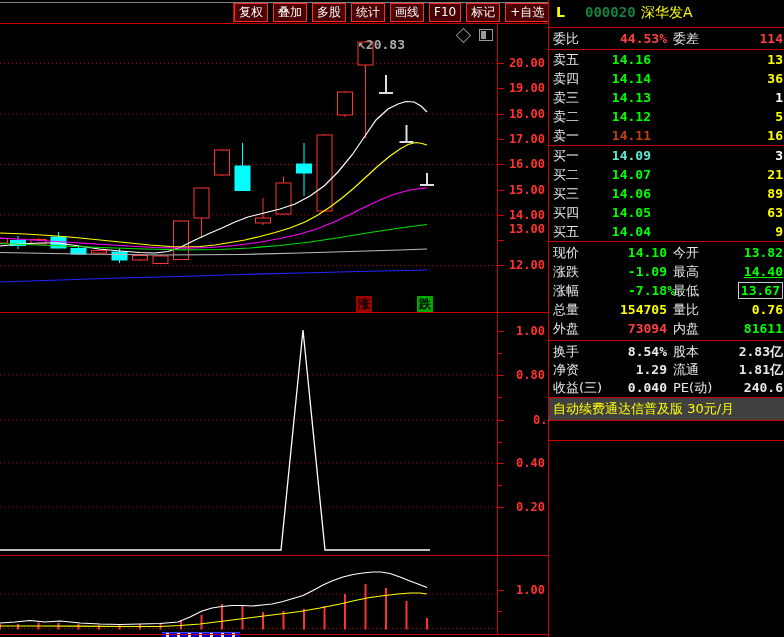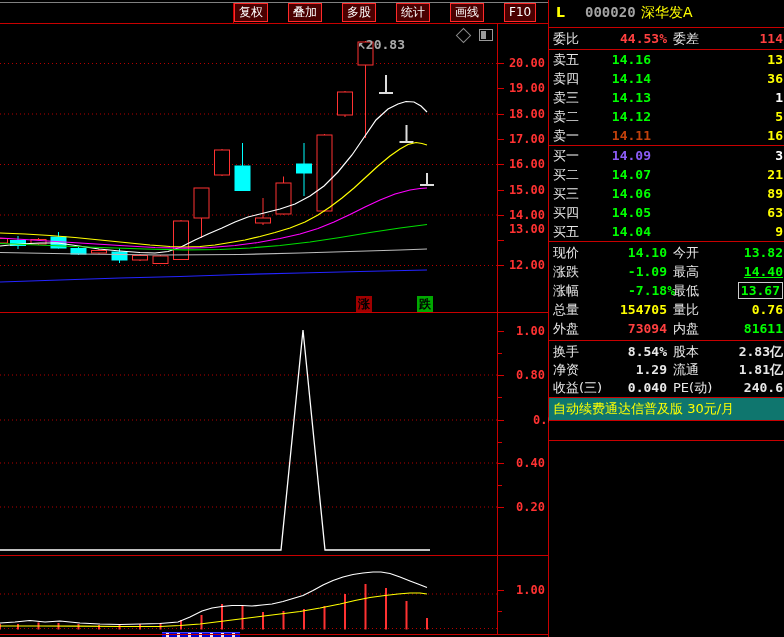--- a/index.html
+++ b/index.html
@@ -2,21 +2,21 @@
 <html><head>
 <meta charset="utf-8">
 <style>
   html,body{margin:0;padding:0;background:#000;width:784px;height:637px;overflow:hidden;
     font-family:"DejaVu Sans",sans-serif;}
   .screen{position:absolute;left:0;top:0;width:784px;height:637px;background:#000;}
   .topline{position:absolute;left:0;top:2px;width:784px;height:1px;background:#808080;}
   .hline{position:absolute;height:1px;background:#c80000;}
   .vline{position:absolute;width:1px;background:#c80000;}
   
-  .toolbar{position:absolute;left:234px;top:3px;height:20px;display:flex;gap:20px;}
+  .toolbar{position:absolute;left:234px;top:3px;height:20px;display:flex;gap:5px;}
   .tbtn{border:1px solid #ff2a2a;background:#4a0000;color:#fff;font-size:12px;
     line-height:17px;padding:0 4px;height:17px;white-space:nowrap;cursor:default;}
   
   #chart-svg{position:absolute;left:0;top:23px;}
   
   .axlabel{position:absolute;width:42px;text-align:right;color:#ff3232;
     font-family:"DejaVu Sans Mono",monospace;font-size:12px;font-weight:bold;line-height:14px;}
   .tick{position:absolute;width:6px;height:1px;background:#d40000;}
   
   .badge{position:absolute;width:16px;height:16px;color:#000;font-size:12px;line-height:16px;
@@ -38,23 +38,23 @@
   .qrow .lab{position:absolute;left:4px;color:#e8e8e8;}
   .qrow .lab2{position:absolute;left:124px;color:#e8e8e8;}
   .num{font-family:"DejaVu Sans Mono",monospace;font-weight:bold;font-size:13px;}
   .qrow .price{position:absolute;left:38px;width:64px;text-align:right;}
   .qrow .qty{position:absolute;right:1px;text-align:right;}
   .qrow .v1{position:absolute;left:28px;width:90px;text-align:right;}
   .qrow .v2{position:absolute;right:1px;text-align:right;}
   .boxed{border:1px solid #cccccc;padding:0 2px;line-height:15px;display:inline-block;}
   .title-row{position:absolute;left:0;top:4px;width:235px;height:22px;font-size:14px;font-weight:bold;}
   .title-row .flag{position:absolute;left:7px;color:#ffff00;}
-  .title-row .code{position:absolute;left:36px;color:#a3a3a3;font-family:"DejaVu Sans Mono",monospace;text-align:center;}
+  .title-row .code{position:absolute;left:36px;color:#15803d;font-family:"DejaVu Sans Mono",monospace;text-align:center;}
   .title-row .name{position:absolute;left:92px;color:#ffff00;font-weight:normal;}
-  .banner{position:absolute;left:0;top:398px;width:235px;height:22px;background:#0f766e;
+  .banner{position:absolute;left:0;top:398px;width:235px;height:22px;background:#404040;
     color:#ffff00;font-size:13px;line-height:22px;padding-left:4px;box-sizing:border-box;white-space:nowrap;}
   .status{position:absolute;left:0;top:421px;width:235px;height:19px;color:#ccc;
     font-size:13px;line-height:19px;padding-left:4px;box-sizing:border-box;}
 </style>
 </head>
 <body>
 
 <div class="screen">
 
   <div class="topline"></div>
@@ -248,21 +248,21 @@
         </div>
         <div class="qrow" style="top: 126px;">
           <span class="lab">卖一</span>
           <span class="price num" style="color:#c2410c">14.11</span>
           <span class="qty num" style="color: rgb(255, 255, 0);">16</span>
         </div>
       </div>
     <div id="bids">
         <div class="qrow" style="top: 146px;">
           <span class="lab">买一</span>
-          <span class="price num" style="color:#8b5cf6">14.09</span>
+          <span class="price num" style="color:#5eead4">14.09</span>
           <span class="qty num" style="color: rgb(255, 255, 255);">3</span>
         </div>
         <div class="qrow" style="top: 165px;">
           <span class="lab">买二</span>
           <span class="price num" style="color:#00ff00">14.07</span>
           <span class="qty num" style="color: rgb(255, 255, 0);">21</span>
         </div>
         <div class="qrow" style="top: 184px;">
           <span class="lab">买三</span>
           <span class="price num" style="color:#00ff00">14.06</span>

